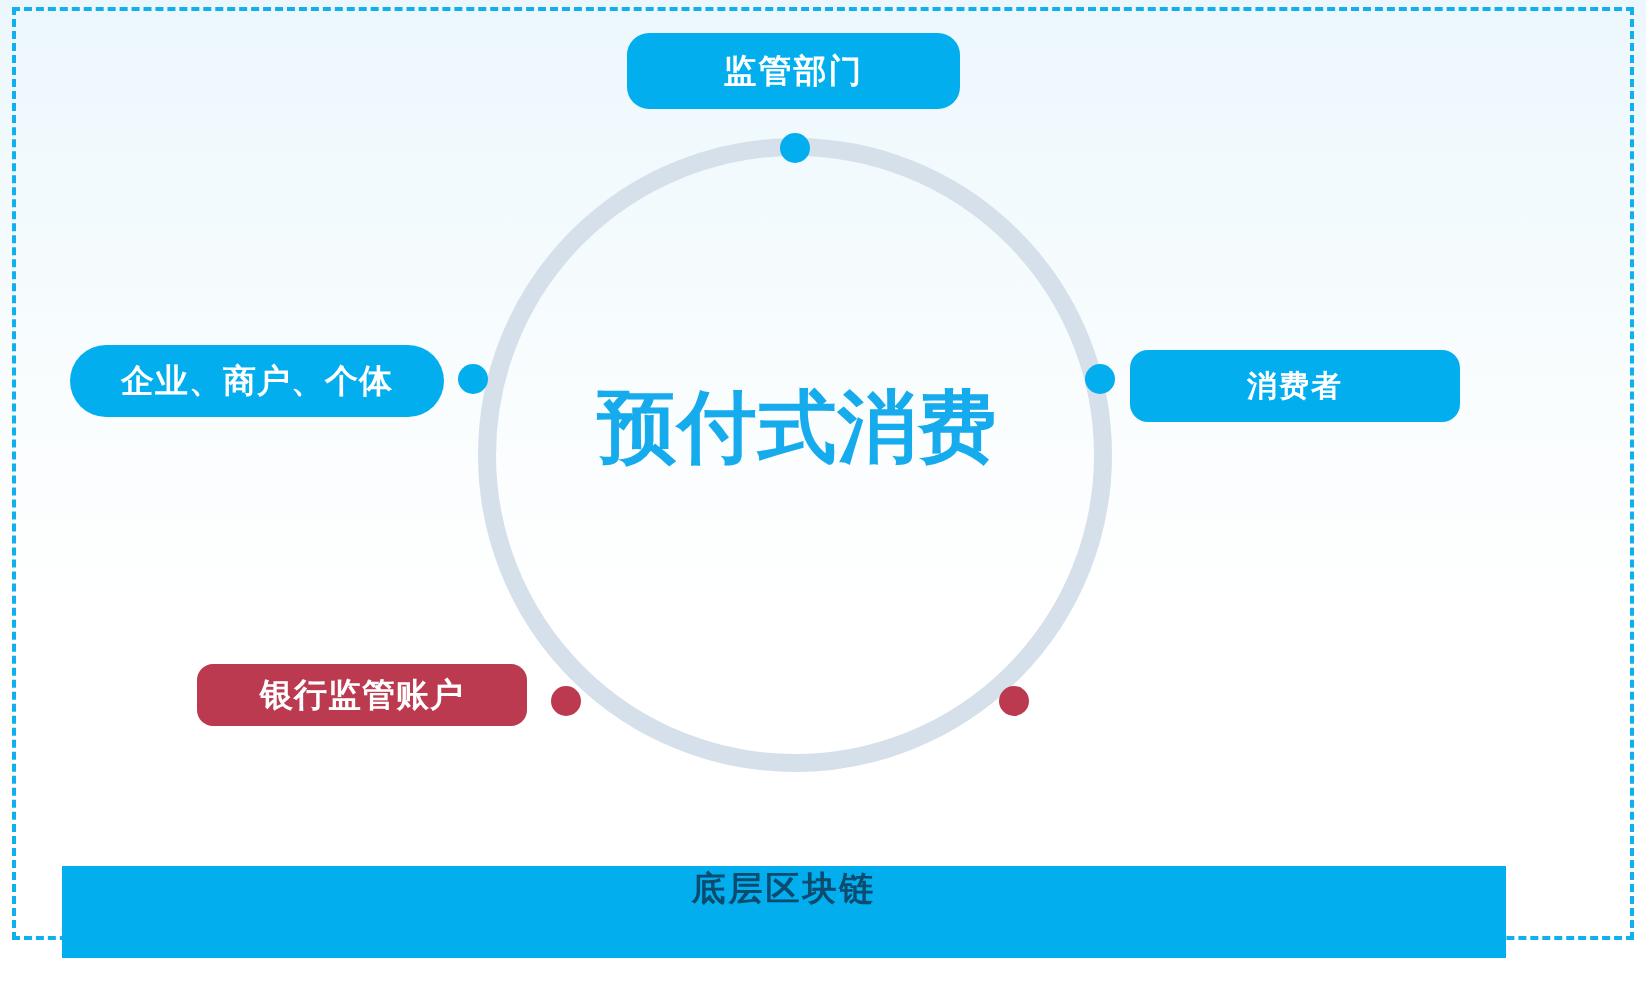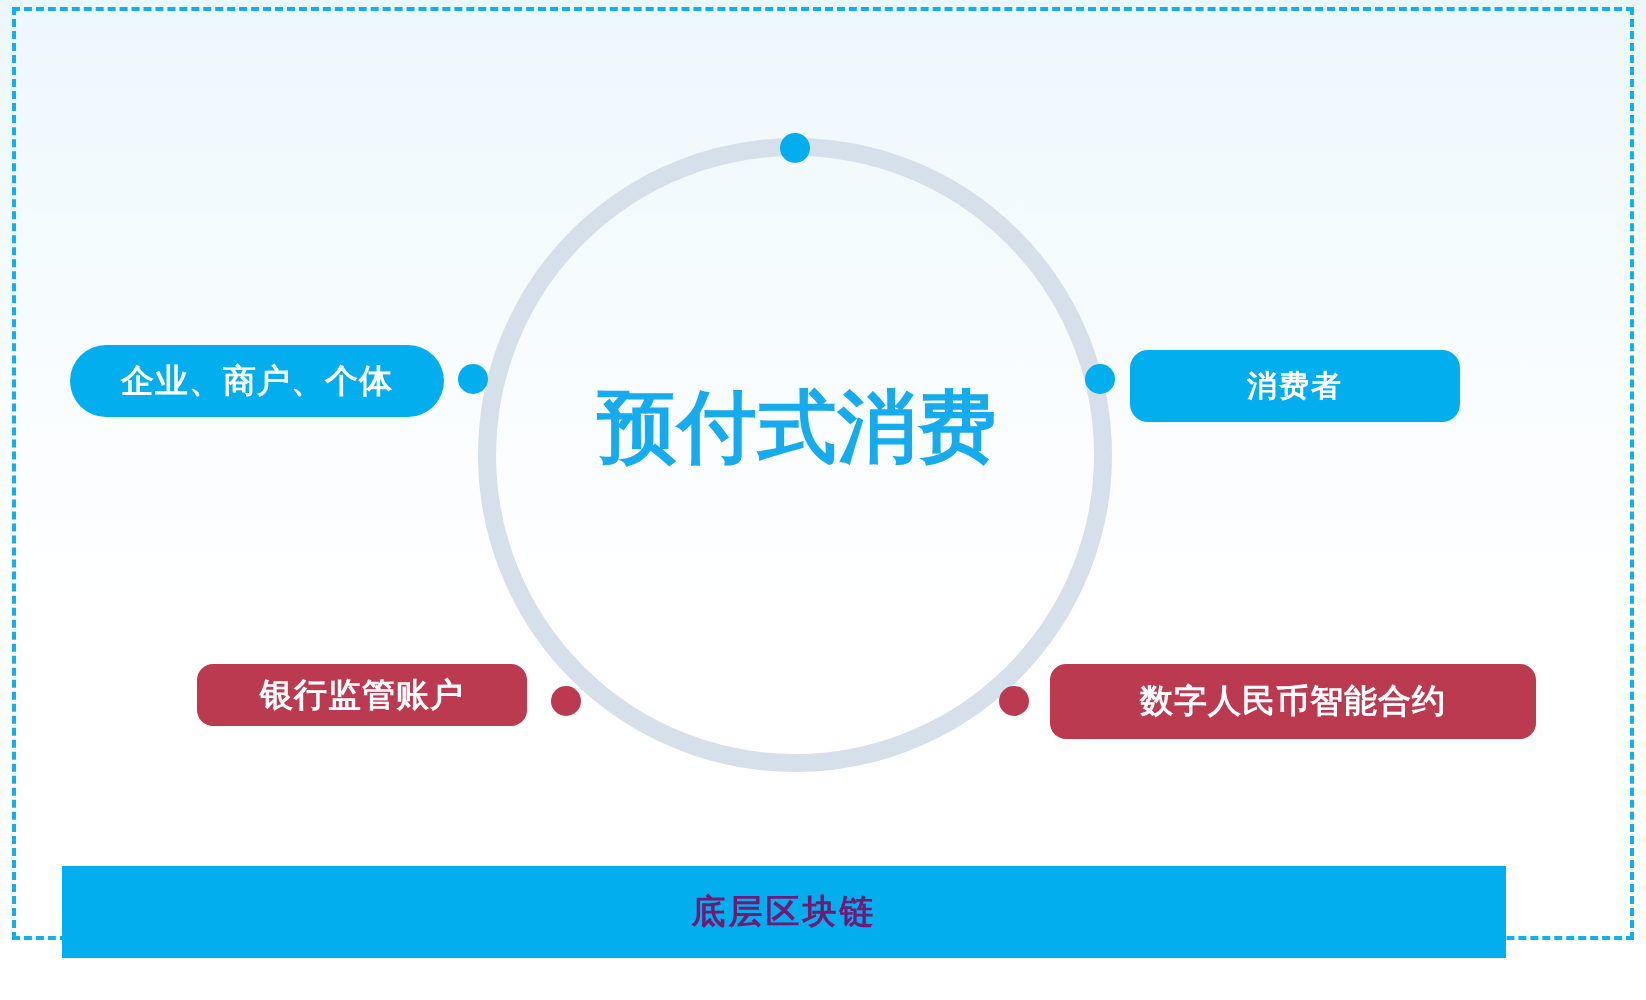--- a/index.html
+++ b/index.html
@@ -110,23 +110,22 @@
     letter-spacing: 1px;
   }
 
   
   #bottom-bar {
     position: absolute;
     left: 62px; top: 866px;
     width: 1444px; height: 92px;
     background: #02aeee;
     display: flex;
-    align-items: center;
     justify-content: center;
-    color: #701a75;
+    color: #0c4a6e;
     font-size: 34px;
     font-weight: bold;
     letter-spacing: 3px;
   }
 </style>
 </head>
 <body>
 
 <div id="stage">
 
@@ -138,34 +137,34 @@
     <circle cx="473" cy="379" r="15" fill="#02aeee"></circle>
     <circle cx="1100" cy="379" r="15" fill="#02aeee"></circle>
     <circle cx="566" cy="701" r="15" fill="#bb3a50"></circle>
     <circle cx="1014" cy="701" r="15" fill="#bb3a50"></circle>
   </svg>
 
   <div class="center-title">
     <span class="ln">预付式消费</span>
   </div>
 
+  <div class="pill pill-blue" id="pill-regulator">
+    <span>监管部门</span>
+  </div>
 
   <div class="pill pill-blue" id="pill-consumer">
     <span>消费者</span>
   </div>
 
   <div class="pill pill-blue" id="pill-merchants">
     <span>企业、商户、个体</span>
   </div>
 
   <div class="pill pill-red" id="pill-bank-account">
     <span>银行监管账户</span>
   </div>
 
-  <div class="pill pill-red" id="pill-ecny-contract">
-    <span>数字人民币智能合约</span>
-  </div>
 
   <div id="bottom-bar">
     <span>底层区块链</span>
   </div>
 
 </div>
 
 </body></html>

